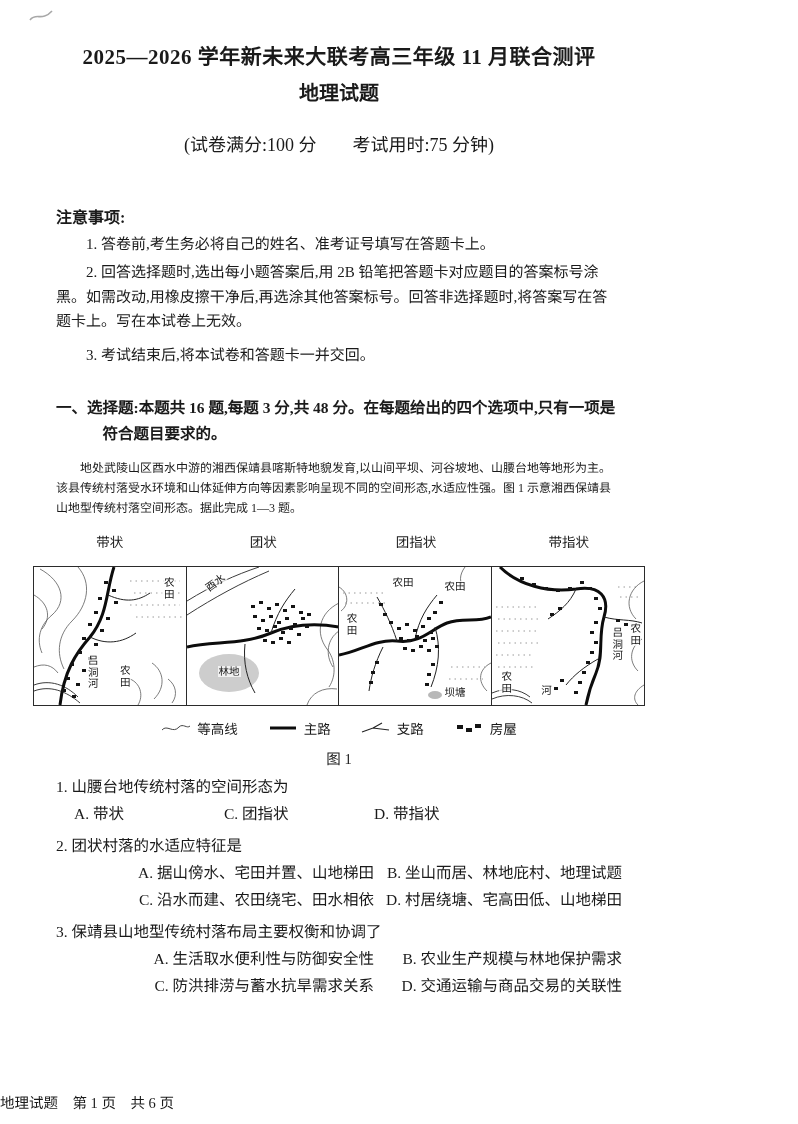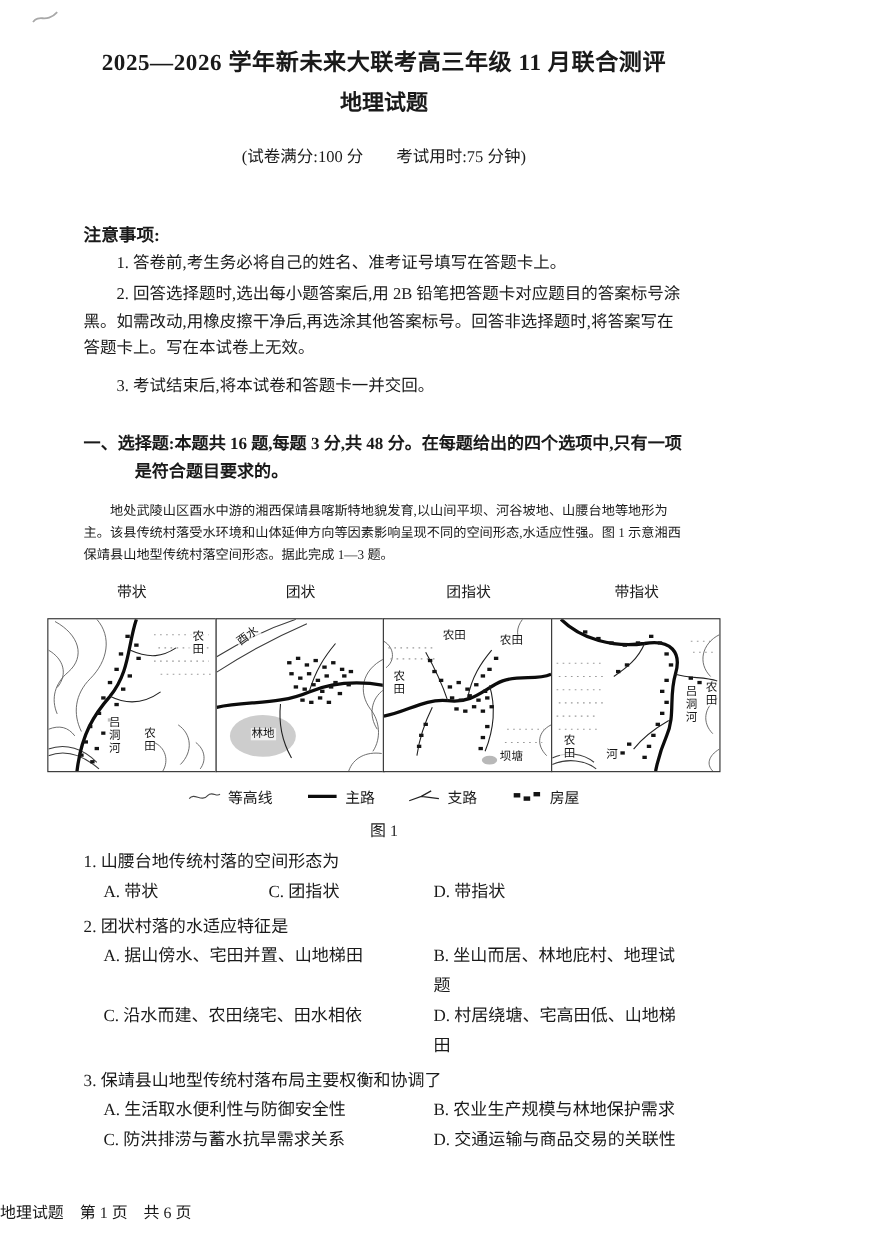--- a/index.html
+++ b/index.html
@@ -1,21 +1,21 @@
 <!DOCTYPE html>
 <html lang="zh-CN"><head>
 <meta charset="utf-8">
 <style>
   html,body{margin:0;padding:0;background:#ffffff;}
   body{width:798px;height:1124px;font-family:"Liberation Serif","DejaVu Serif",serif;color:#1a1a1a;}
-  .page{position:relative;box-sizing:border-box;width:694px;height:1124px;padding:30px 72px 0 76px;overflow:hidden;background:#fff;}
+  .page{position:relative;box-sizing:border-box;width:694px;height:1124px;padding:30px 72px 0 56px;overflow:hidden;background:#fff;}
   .scan-mark{position:absolute;left:28px;top:8px;}
   h1{font-size:21px;font-weight:bold;text-align:center;margin:10px 0 2px;letter-spacing:.5px;}
   h2{font-size:20px;font-weight:bold;text-align:center;margin:7px 0 0;}
-  .exam-info{text-align:center;font-size:15px;margin:24px 0 0;}
+  .exam-info{text-align:center;font-size:18px;margin:24px 0 0;}
   .notice-head{font-weight:bold;font-size:16px;margin:48px 0 4px;}
   .notice{font-size:15px;line-height:1.62;text-indent:2em;margin:4px 0;}
   .notice.last{margin-top:10px;}
   .section-head{font-weight:bold;font-size:15.5px;line-height:1.62;margin:28px 0 0;padding-left:3em;text-indent:-3em;}
   .passage{font-size:12px;line-height:1.7;text-indent:2em;margin:12px 0 0;}
   .figure{margin-top:12px;text-align:center;}
   .panels{display:flex;justify-content:center;align-items:flex-end;}
   .panel-col{display:flex;flex-direction:column;align-items:center;}
   .panel-title{font-size:13.5px;margin-bottom:15px;}
   .panel{position:relative;width:152px;height:138px;border:1.2px solid #2b2b2b;background:#fff;margin-left:-1.2px;}
@@ -31,21 +31,21 @@
   .map-label.v{writing-mode:vertical-rl;text-orientation:upright;letter-spacing:1px;}
   .map-label.rot{transform:rotate(-36deg);transform-origin:left top;}
   .legend{display:flex;justify-content:center;align-items:center;gap:30px;margin-top:12px;font-size:13.5px;}
   .legend-item{display:flex;align-items:center;gap:6px;}
   .legend-item svg{display:block;}
   .fig-caption{font-size:14.5px;margin-top:9px;}
   .question{font-size:15.5px;margin-top:7px;}
   .q-stem{margin:0;line-height:1.6;}
   .opts{display:grid;line-height:1.75;padding-left:18px;}
   .opts4{grid-template-columns:150px 150px 148px auto;}
-  .opts2{grid-template-columns:300px auto;}
+  .opts2{grid-template-columns:300px auto;text-align:right;}
   .footer{position:absolute;left:0;right:0;bottom:12px;font-size:14.5px;}
 </style>
 </head>
 <body>
 
 <div class="page">
 
   <svg class="scan-mark" width="26" height="18">
     <path d="M2,12 C8,4 14,14 24,3" stroke="#a8a8a8" stroke-width="1.6" fill="none"></path>
   </svg>

